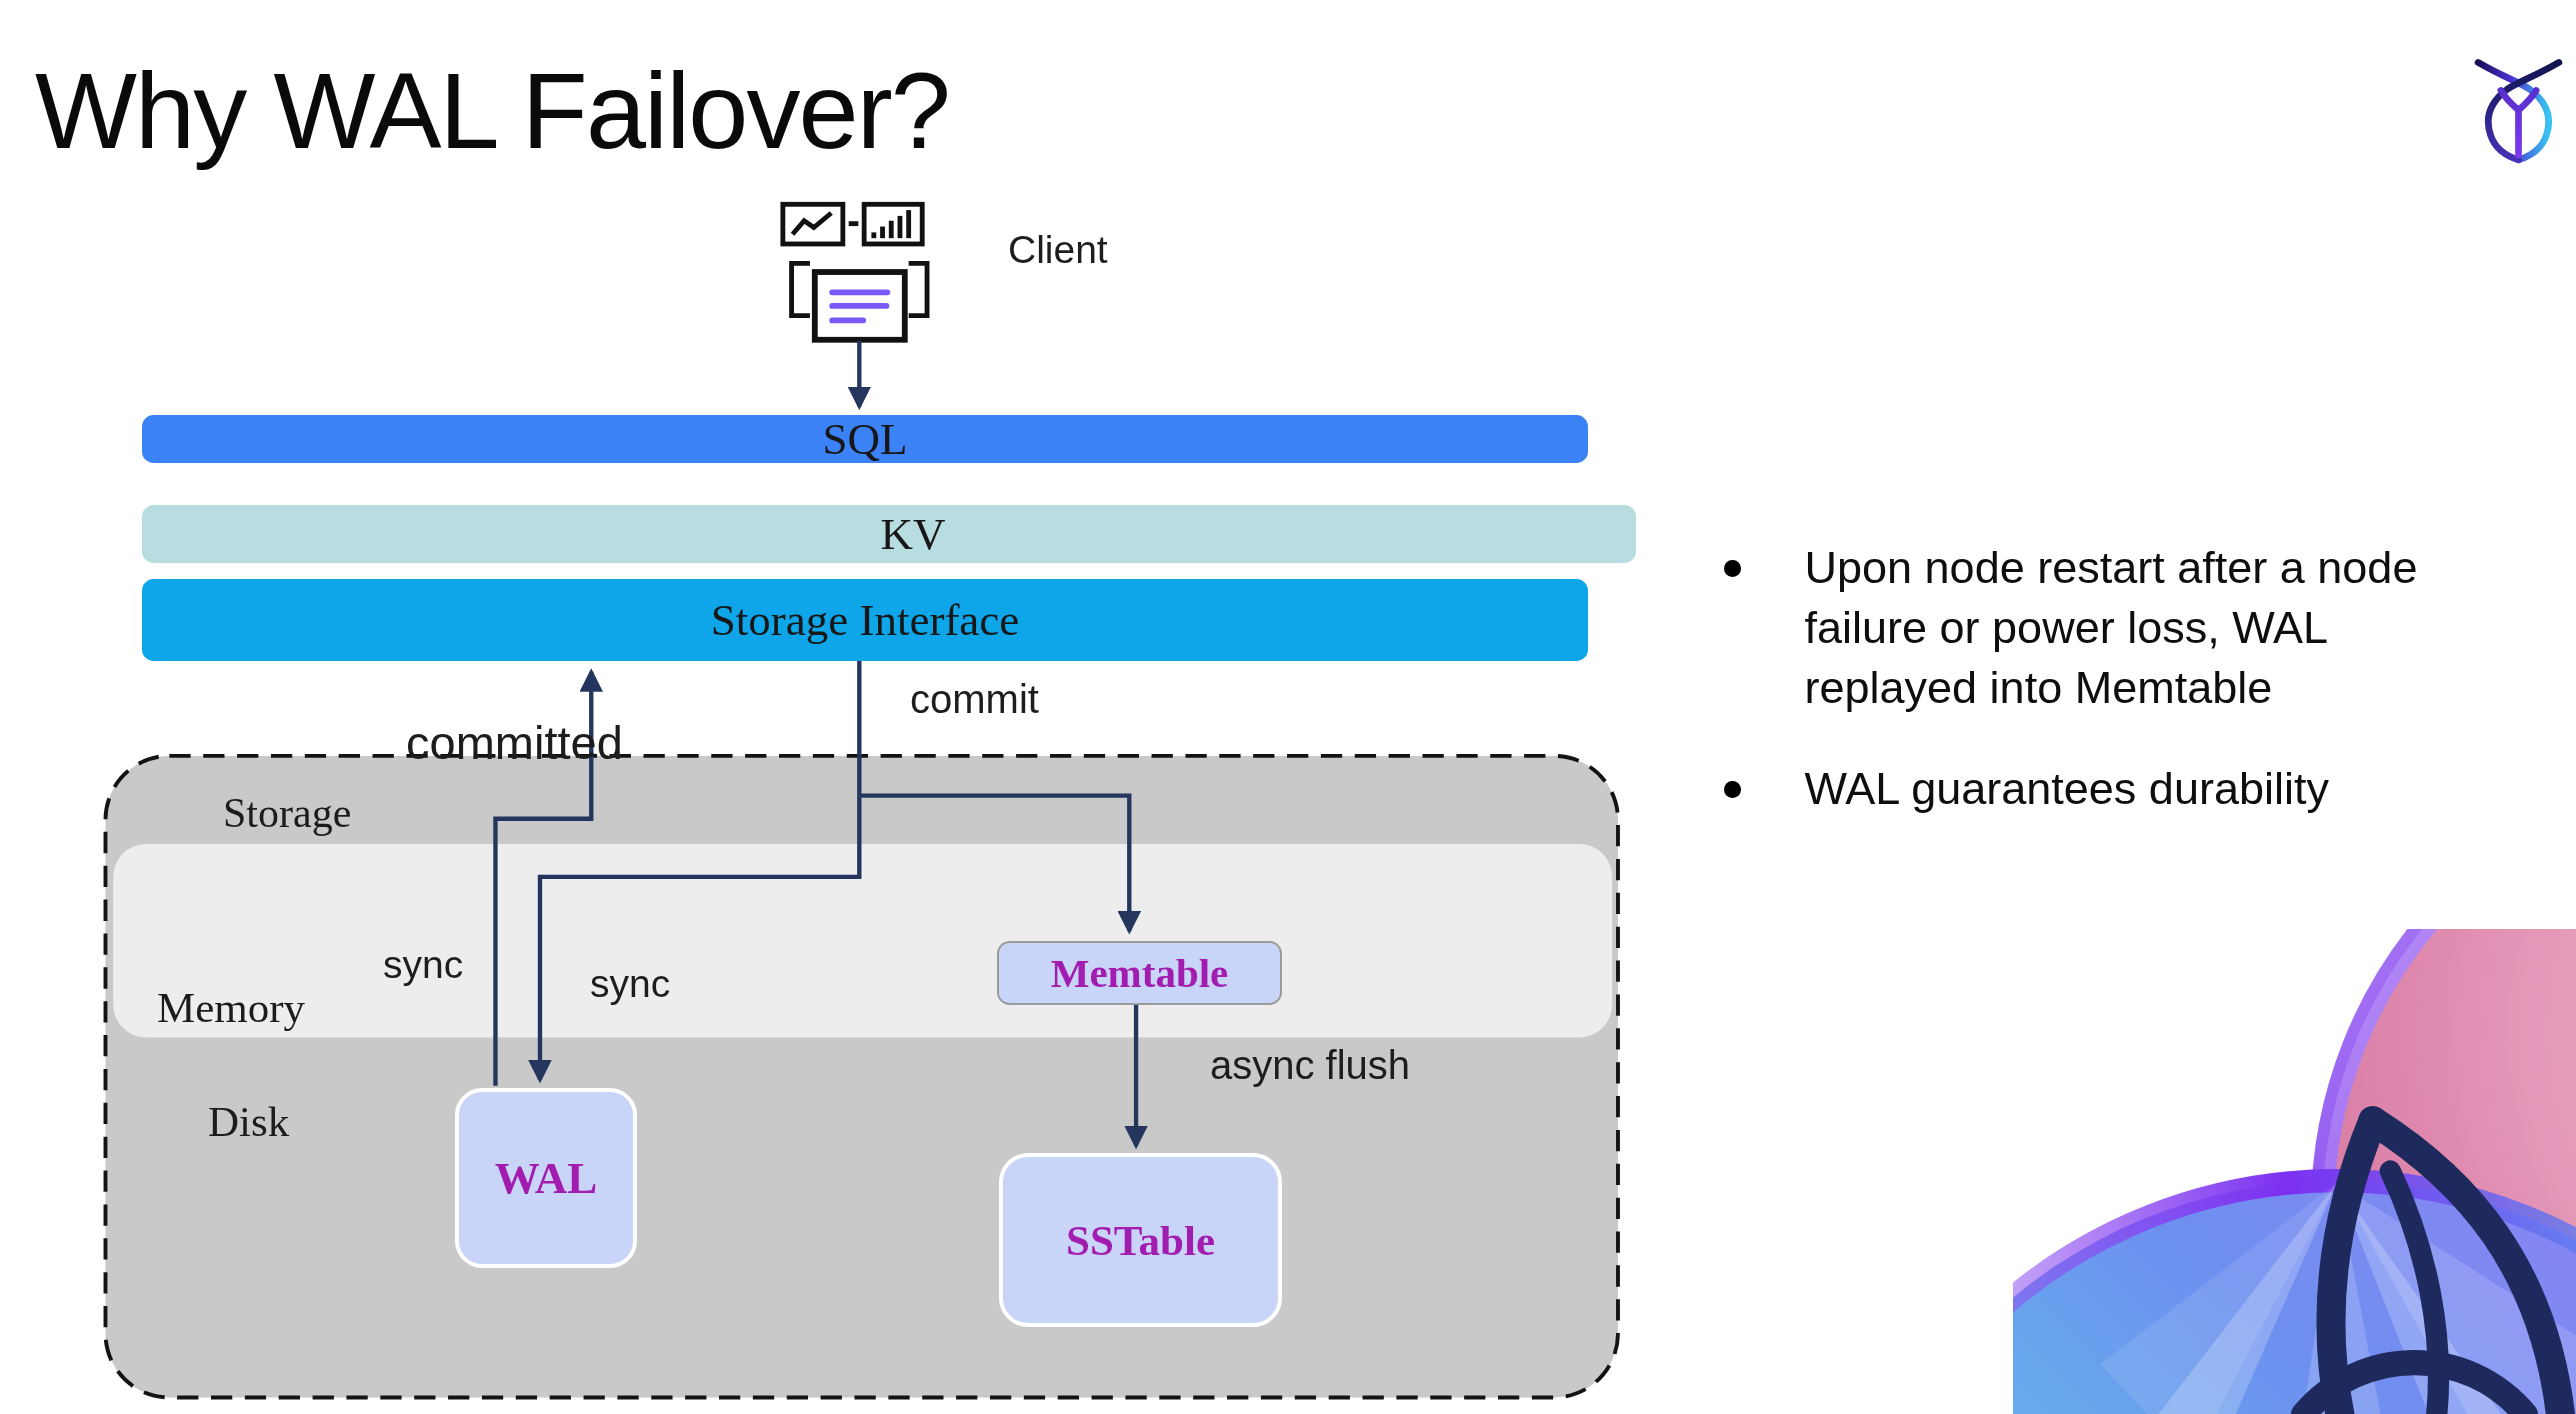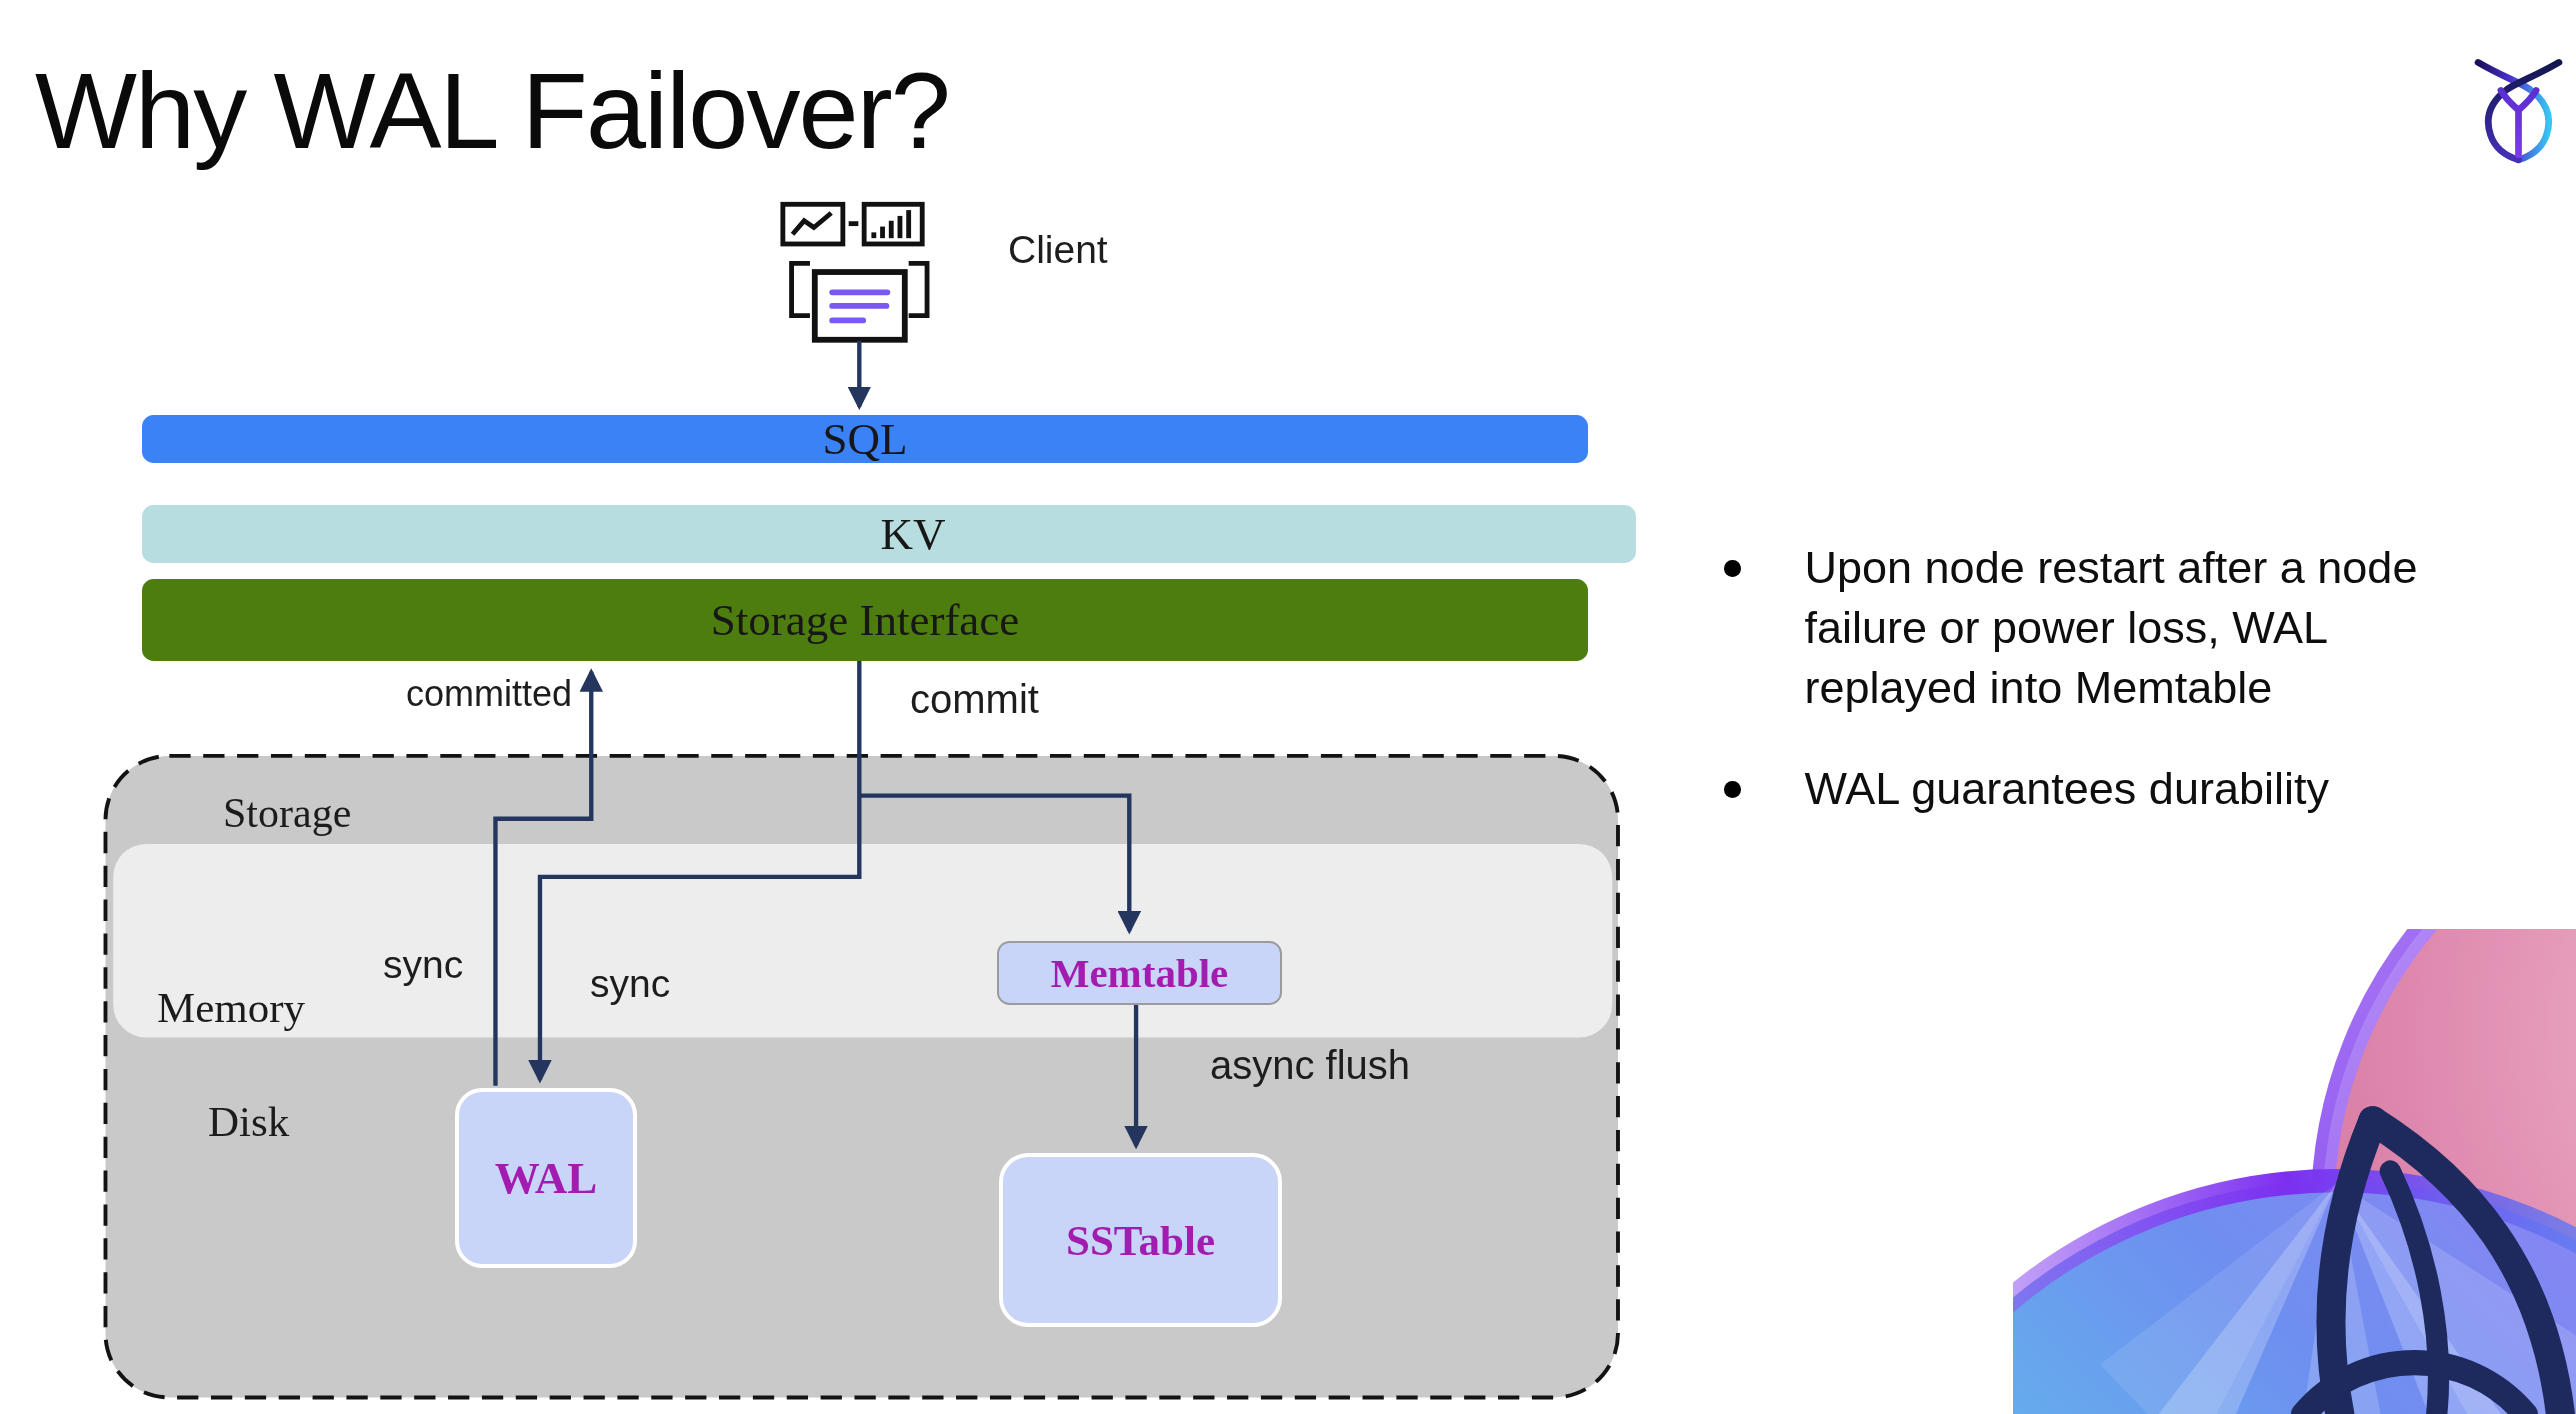--- a/index.html
+++ b/index.html
@@ -10,32 +10,32 @@
          letter-spacing:-1.9px;color:#0a0a0a;white-space:nowrap;}
 
   .serif{font-family:"Liberation Serif","DejaVu Serif",serif;}
 
   
   .bar{position:absolute;left:142px;width:1446px;border-radius:11.6px;
        display:flex;align-items:center;justify-content:center;}
   .bar span{font-family:"Liberation Serif","DejaVu Serif",serif;font-size:45px;color:#171717;}
   .bar-sql{top:415px;height:48px;background:#3b82f6;}
   .bar-kv{top:505px;height:58px;background:#b7dde0;padding-left:48px;}
-  .bar-storage{top:579px;height:82px;background:#4d7c0f;}
+  .bar-storage{top:579px;height:82px;background:#0ea5e9;}
 
   
   .lab{position:absolute;color:#1c1c1c;white-space:nowrap;}
   .lab-pebble{left:223px;top:789px;font-size:42px;}
   .lab-memory{left:157px;top:983px;font-size:43px;}
   .lab-disk{left:208px;top:1097px;font-size:43px;}
 
   
   .edge{position:absolute;color:#1d1d1d;white-space:nowrap;}
   .e-client{left:1008px;top:228px;font-size:39px;}
-  .e-committed{left:406px;top:673px;font-size:36px;}
+  .e-committed{left:406px;top:715px;font-size:47px;}
   .e-commit{left:910px;top:677px;font-size:40px;}
   .e-sync-l{left:383px;top:943px;font-size:39px;}
   .e-sync-r{left:590px;top:962px;font-size:39px;}
   .e-flush{left:1210px;top:1043px;font-size:40px;}
 
   
   .node{position:absolute;background:#c8d4f8;display:flex;align-items:center;justify-content:center;
         font-family:"Liberation Serif","DejaVu Serif",serif;font-weight:700;color:#a21caf;}
   .node-wal{left:455px;top:1088px;width:174px;height:172px;border:4.8px solid #ffffff;border-radius:27px;font-size:45px;}
   .node-memtable{left:997px;top:941px;width:281px;height:60px;border:2.9px solid #9b9b9b;border-radius:12.6px;font-size:41px;}

